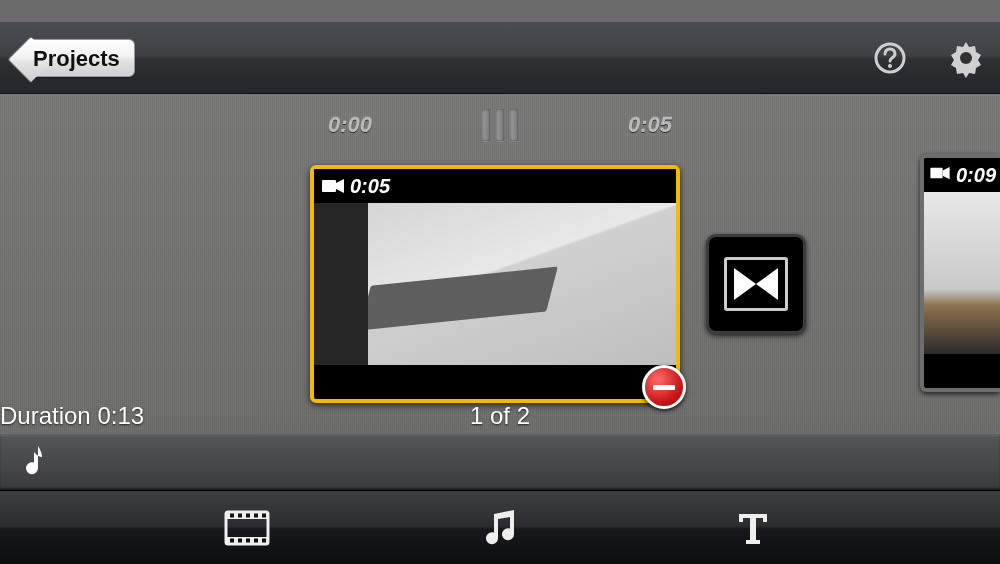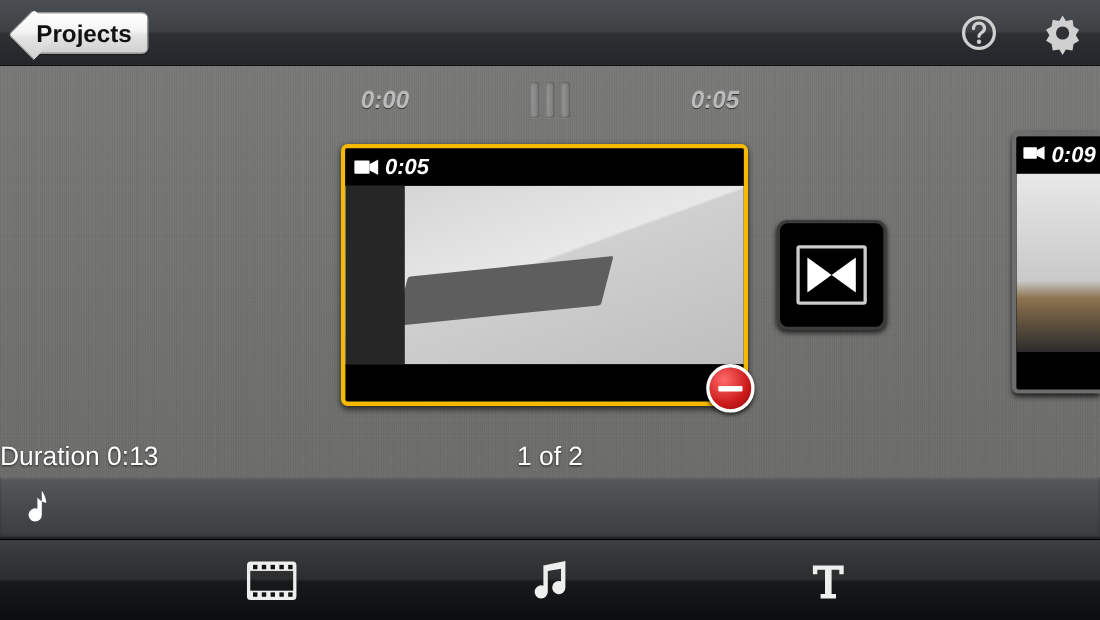--- a/index.html
+++ b/index.html
@@ -5,28 +5,29 @@
 * { margin: 0; padding: 0; box-sizing: border-box; }
 html, body { width: 1000px; height: 564px; overflow: hidden; font-family: "Helvetica Neue", Helvetica, Arial, sans-serif; }
 body {
   background: #6b6b6b;
   display: flex;
   flex-direction: column;
 }
 
 
 .toolbar {
-  height: 60px;
+  height: 72px;
   background: linear-gradient(to bottom, #4a4e52 0%, #3e4144 48%, #2e3033 52%, #23262a 100%);
   border-bottom: 1px solid #111;
   display: flex;
   align-items: center;
   padding: 0 12px;
   gap: 32px;
   color: #e8e8e8;
+  margin-top: 22px;
 }
 .back-btn {
   position: relative;
   height: 38px;
   line-height: 38px;
   padding: 0 14px 0 6px;
   margin-left: 14px;
   background: linear-gradient(to bottom, #ffffff, #f3f3f3 45%, #e4e4e4 55%, #d0d0d0);
   color: #111;
   font-weight: 700;

